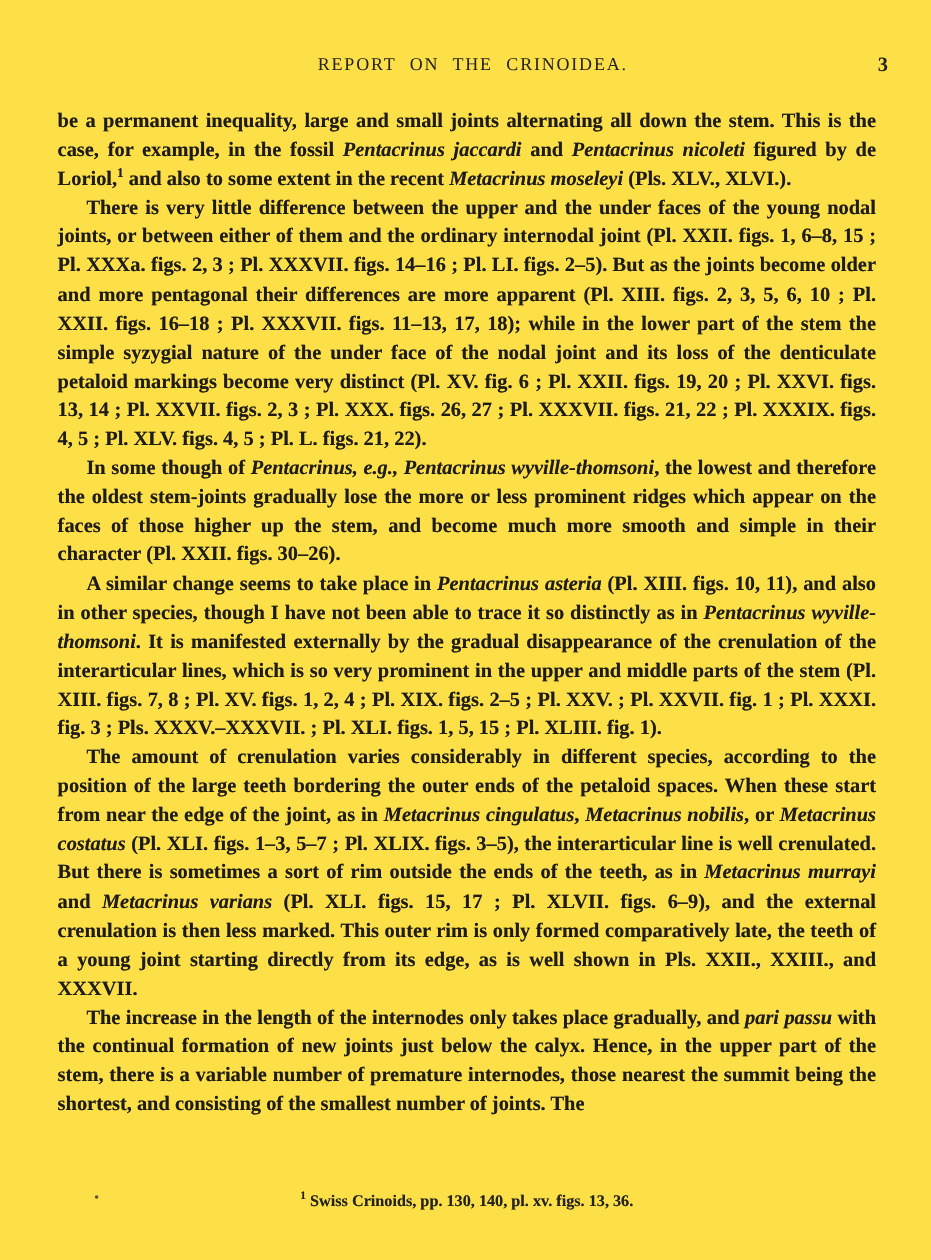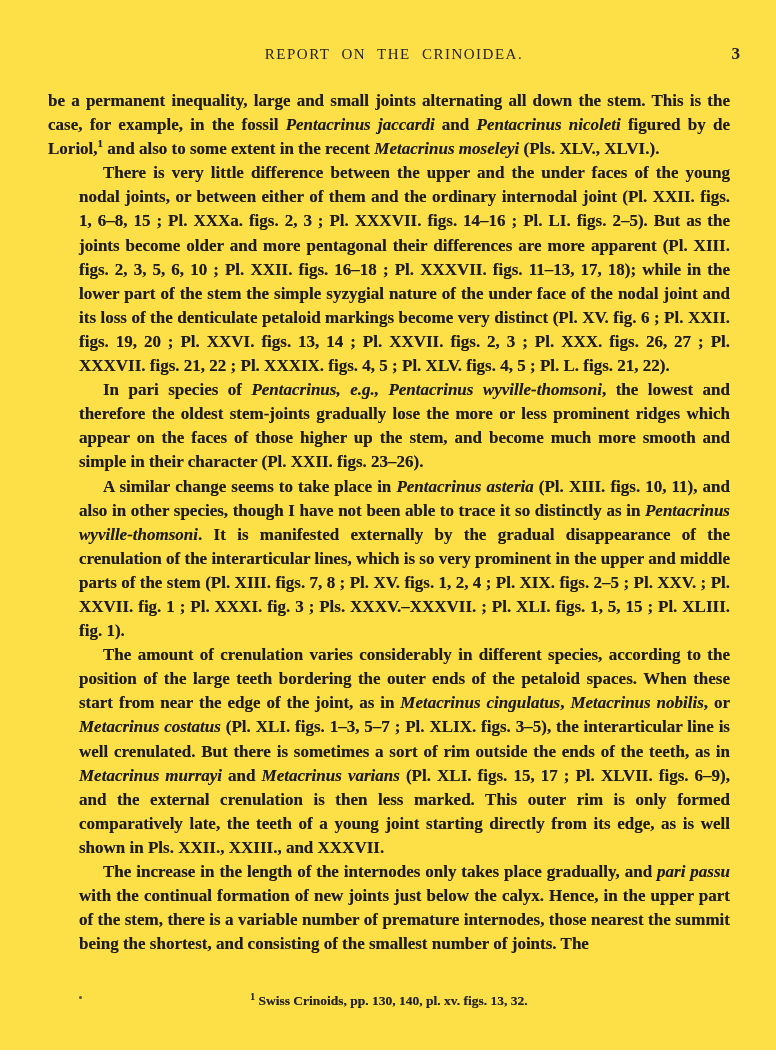--- a/index.html
+++ b/index.html
@@ -52,21 +52,20 @@
     text-align: justify;
     text-shadow: 0 0 0.5px rgba(30,28,26,0.55);
     font-weight: bold;
   }
   .body-text p {
     margin: 0;
     padding: 0;
   }
   .body-text p.indent {
     text-indent: 24px;
-    margin-left: 31px;
   }
   .body-text i {
     font-style: italic;
   }
   sup.fn-ref {
     font-size: 11px;
     line-height: 0;
     vertical-align: super;
   }
   .footnote {
@@ -102,23 +101,23 @@
 <div class="page">
 
   <div class="page-header">
     <div class="running-head">REPORT ON THE CRINOIDEA.</div>
     <div class="page-number">3</div>
   </div>
 
   <div class="body-text" id="paragraph-container">
       <p class=""><span>be a permanent inequality, large and small joints alternating all down the stem.  This is the case, for example, in the fossil </span><i>Pentacrinus jaccardi</i><span> and </span><i>Pentacrinus nicoleti</i><span> figured by de Loriol,</span><sup class="fn-ref">1</sup><span> and also to some extent in the recent </span><i>Metacrinus moseleyi</i><span> (Pls. XLV., XLVI.).</span></p>
       <p class="indent"><span>There is very little difference between the upper and the under faces of the young nodal joints, or between either of them and the ordinary internodal joint (Pl. XXII. figs. 1, 6–8, 15 ; Pl. XXXa. figs. 2, 3 ; Pl. XXXVII. figs. 14–16 ; Pl. LI. figs. 2–5).  But as the joints become older and more pentagonal their differences are more apparent (Pl. XIII. figs. 2, 3, 5, 6, 10 ;  Pl. XXII. figs. 16–18 ;  Pl. XXXVII. figs. 11–13, 17, 18); while in the lower part of the stem the simple syzygial nature of the under face of the nodal joint and its loss of the denticulate petaloid markings become very distinct (Pl. XV. fig. 6 ; Pl. XXII. figs. 19, 20 ; Pl. XXVI. figs. 13, 14 ; Pl. XXVII. figs. 2, 3 ; Pl. XXX. figs. 26, 27 ; Pl. XXXVII. figs. 21, 22 ; Pl. XXXIX. figs. 4, 5 ; Pl. XLV. figs. 4, 5 ; Pl. L. figs. 21, 22).</span></p>
-      <p class="indent"><span>In pari species of </span><i>Pentacrinus, e.g., Pentacrinus wyville-thomsoni</i><span>, the lowest and therefore the oldest stem-joints gradually lose the more or less prominent ridges which appear on the faces of those higher up the stem, and become much more smooth and simple in their character (Pl. XXII. figs. 23–26).</span></p>
+      <p class="indent"><span>In some though of </span><i>Pentacrinus, e.g., Pentacrinus wyville-thomsoni</i><span>, the lowest and therefore the oldest stem-joints gradually lose the more or less prominent ridges which appear on the faces of those higher up the stem, and become much more smooth and simple in their character (Pl. XXII. figs. 30–26).</span></p>
       <p class="indent"><span>A similar change seems to take place in </span><i>Pentacrinus asteria</i><span> (Pl. XIII. figs. 10, 11), and also in other species, though I have not been able to trace it so distinctly as in </span><i>Pentacrinus wyville-thomsoni</i><span>.  It is manifested externally by the gradual disappearance of the crenulation of the interarticular lines, which is so very prominent in the upper and middle parts of the stem (Pl. XIII. figs. 7, 8 ; Pl. XV. figs. 1, 2, 4 ; Pl. XIX. figs. 2–5 ; Pl. XXV. ; Pl. XXVII. fig. 1 ; Pl. XXXI. fig. 3 ; Pls. XXXV.–XXXVII. ; Pl. XLI. figs. 1, 5, 15 ; Pl. XLIII. fig. 1).</span></p>
       <p class="indent"><span>The amount of crenulation varies considerably in different species, according to the position of the large teeth bordering the outer ends of the petaloid spaces.  When these start from near the edge of the joint, as in </span><i>Metacrinus cingulatus</i><span>, </span><i>Metacrinus nobilis</i><span>, or </span><i>Metacrinus costatus</i><span> (Pl. XLI. figs. 1–3, 5–7 ;  Pl. XLIX. figs. 3–5), the interarticular line is well crenulated.  But there is sometimes a sort of rim outside the ends of the teeth, as in </span><i>Metacrinus murrayi</i><span> and </span><i>Metacrinus varians</i><span> (Pl. XLI. figs. 15, 17 ; Pl. XLVII. figs. 6–9), and the external crenulation is then less marked.  This outer rim is only formed comparatively late, the teeth of a young joint starting directly from its edge, as is well shown in Pls. XXII., XXIII., and XXXVII.</span></p>
       <p class="indent"><span>The increase in the length of the internodes only takes place gradually, and </span><i>pari passu</i><span> with the continual formation of new joints just below the calyx.  Hence, in the upper part of the stem, there is a variable number of premature internodes, those nearest the summit being the shortest, and consisting of the smallest number of joints.  The</span></p>
     </div>
 
-  <p class="footnote"><sup>1</sup><span> Swiss Crinoids, pp. 130, 140, pl. xv. figs. 13, 32.</span></p>
+  <p class="footnote"><sup>1</sup><span> Swiss Crinoids, pp. 130, 140, pl. xv. figs. 13, 36.</span></p>
 
   <div class="scan-speck"></div>
 
 </div>
 
 </body></html>

